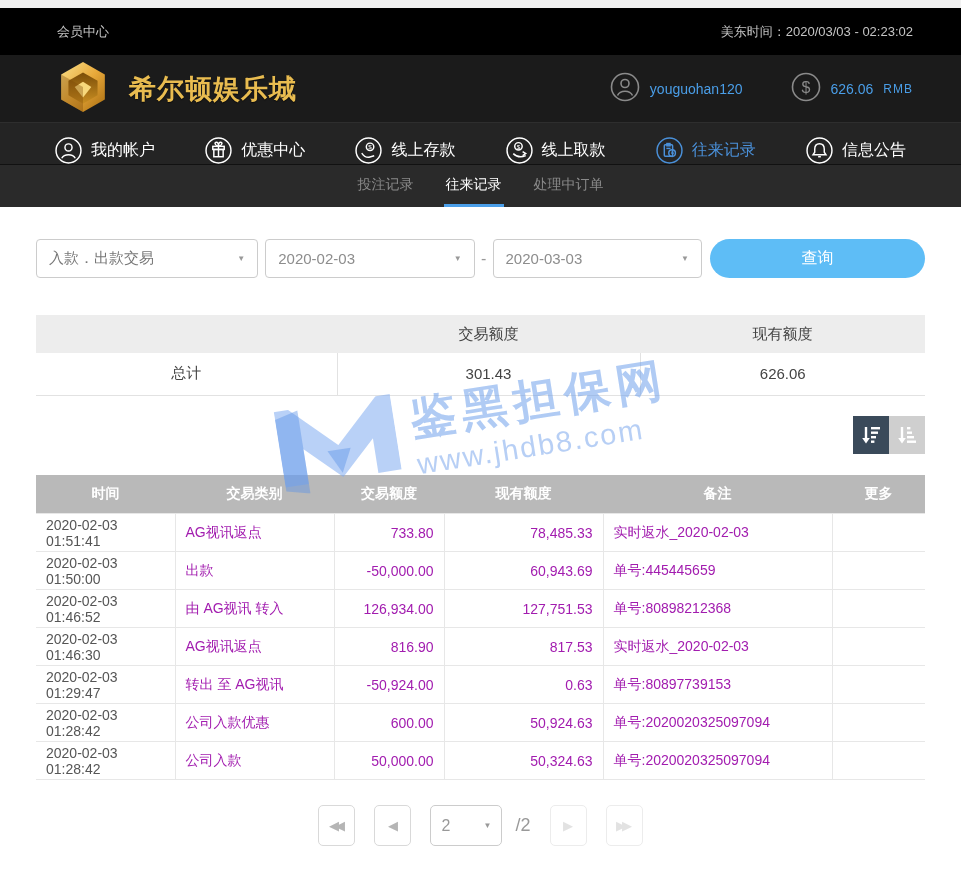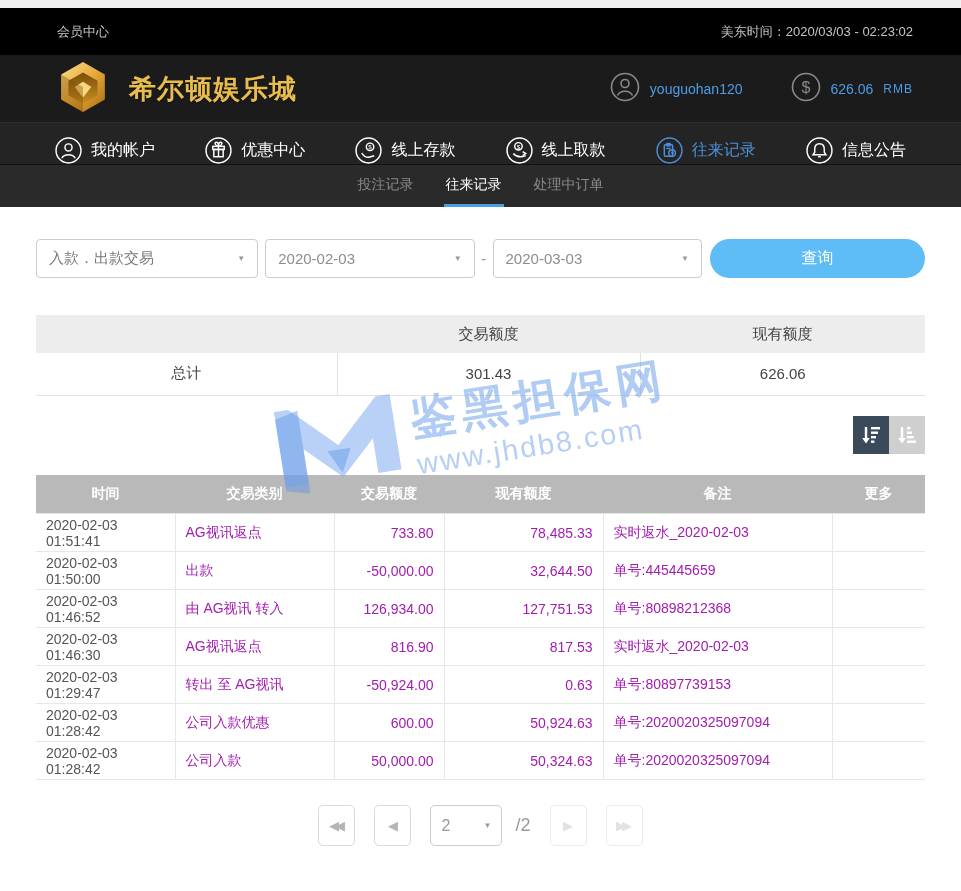--- a/index.html
+++ b/index.html
@@ -354,21 +354,21 @@
           <td class="num">733.80</td>
           <td class="num">78,485.33</td>
           <td>实时返水_2020-02-03</td>
           <td></td>
         </tr>
 
         <tr>
           <td>2020-02-03 01:50:00</td>
           <td>出款</td>
           <td class="num">-50,000.00</td>
-          <td class="num">32,644.50</td>
+          <td class="num">60,943.69</td>
           <td>单号:445445659</td>
           <td></td>
         </tr>
 
         <tr>
           <td>2020-02-03 01:46:52</td>
           <td>由 AG视讯 转入</td>
           <td class="num">126,934.00</td>
           <td class="num">127,751.53</td>
           <td>单号:80898212368</td>

